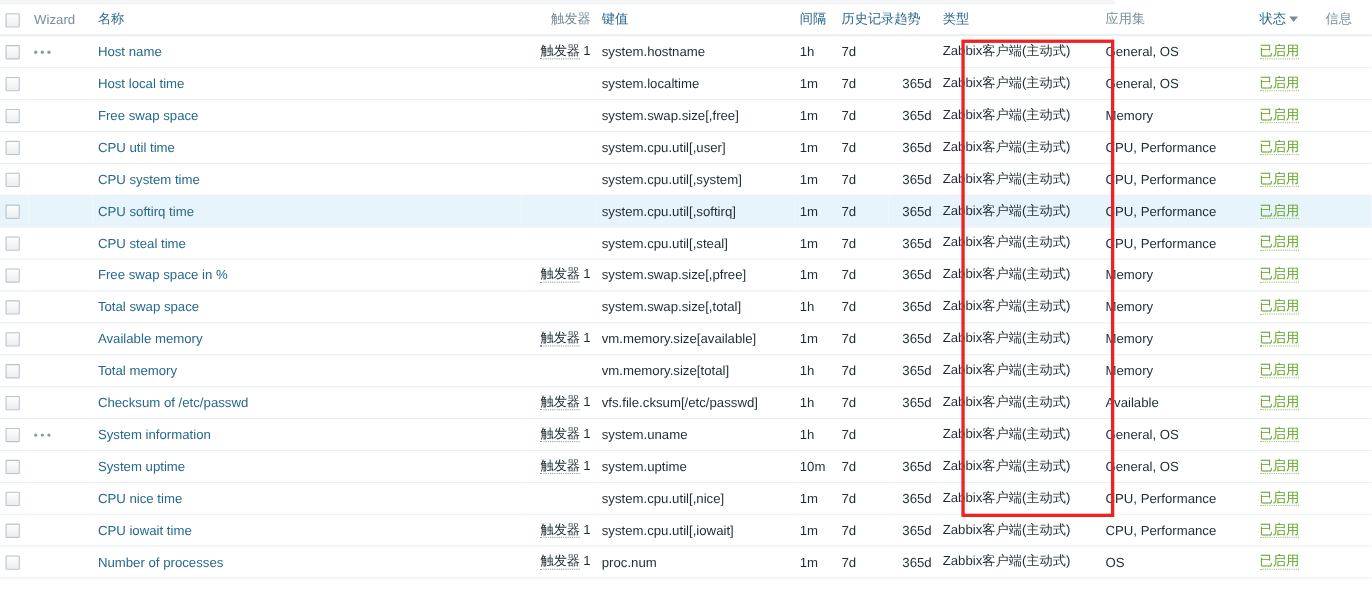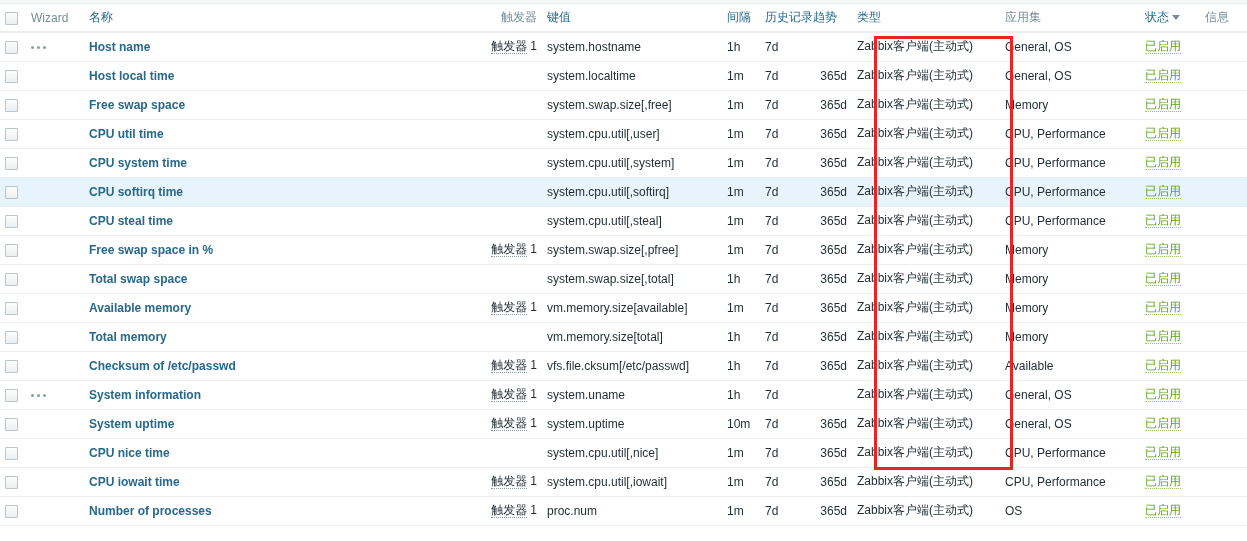--- a/index.html
+++ b/index.html
@@ -9,21 +9,21 @@
   }
   body {
     width: 1247px; height: 541px;
     overflow: hidden;
     font-family: "Liberation Sans", "DejaVu Sans", sans-serif;
     font-size: 12px;
     color: #1f2c33;
     -webkit-font-smoothing: antialiased;
   }
 
-  #app { position: relative; width: 1247px; height: 541px; }
+  #app { position: relative; width: 1013px; height: 541px; }
 
   
   .top-strip {
     height: 4px;
     background: #f4f6f7;
     border-bottom: 1px solid #ebeef0;
   }
 
   table.list {
     width: 1247px;
@@ -98,21 +98,20 @@
     background: #8b9ba5;
     margin-right: 3px;
     vertical-align: middle;
   }
   .dots i:last-child { margin-right: 0; }
 
   a.lnk {
     color: #27688b;
     text-decoration: none;
     cursor: pointer;
-    font-weight: bold;
   }
 
   
   .trg-wrap { text-align: center; white-space: nowrap; }
   a.dotted {
     color: #1f2c33;
     text-decoration: none;
     border-bottom: 1px dotted #8b9ba5;
     cursor: pointer;
   }

